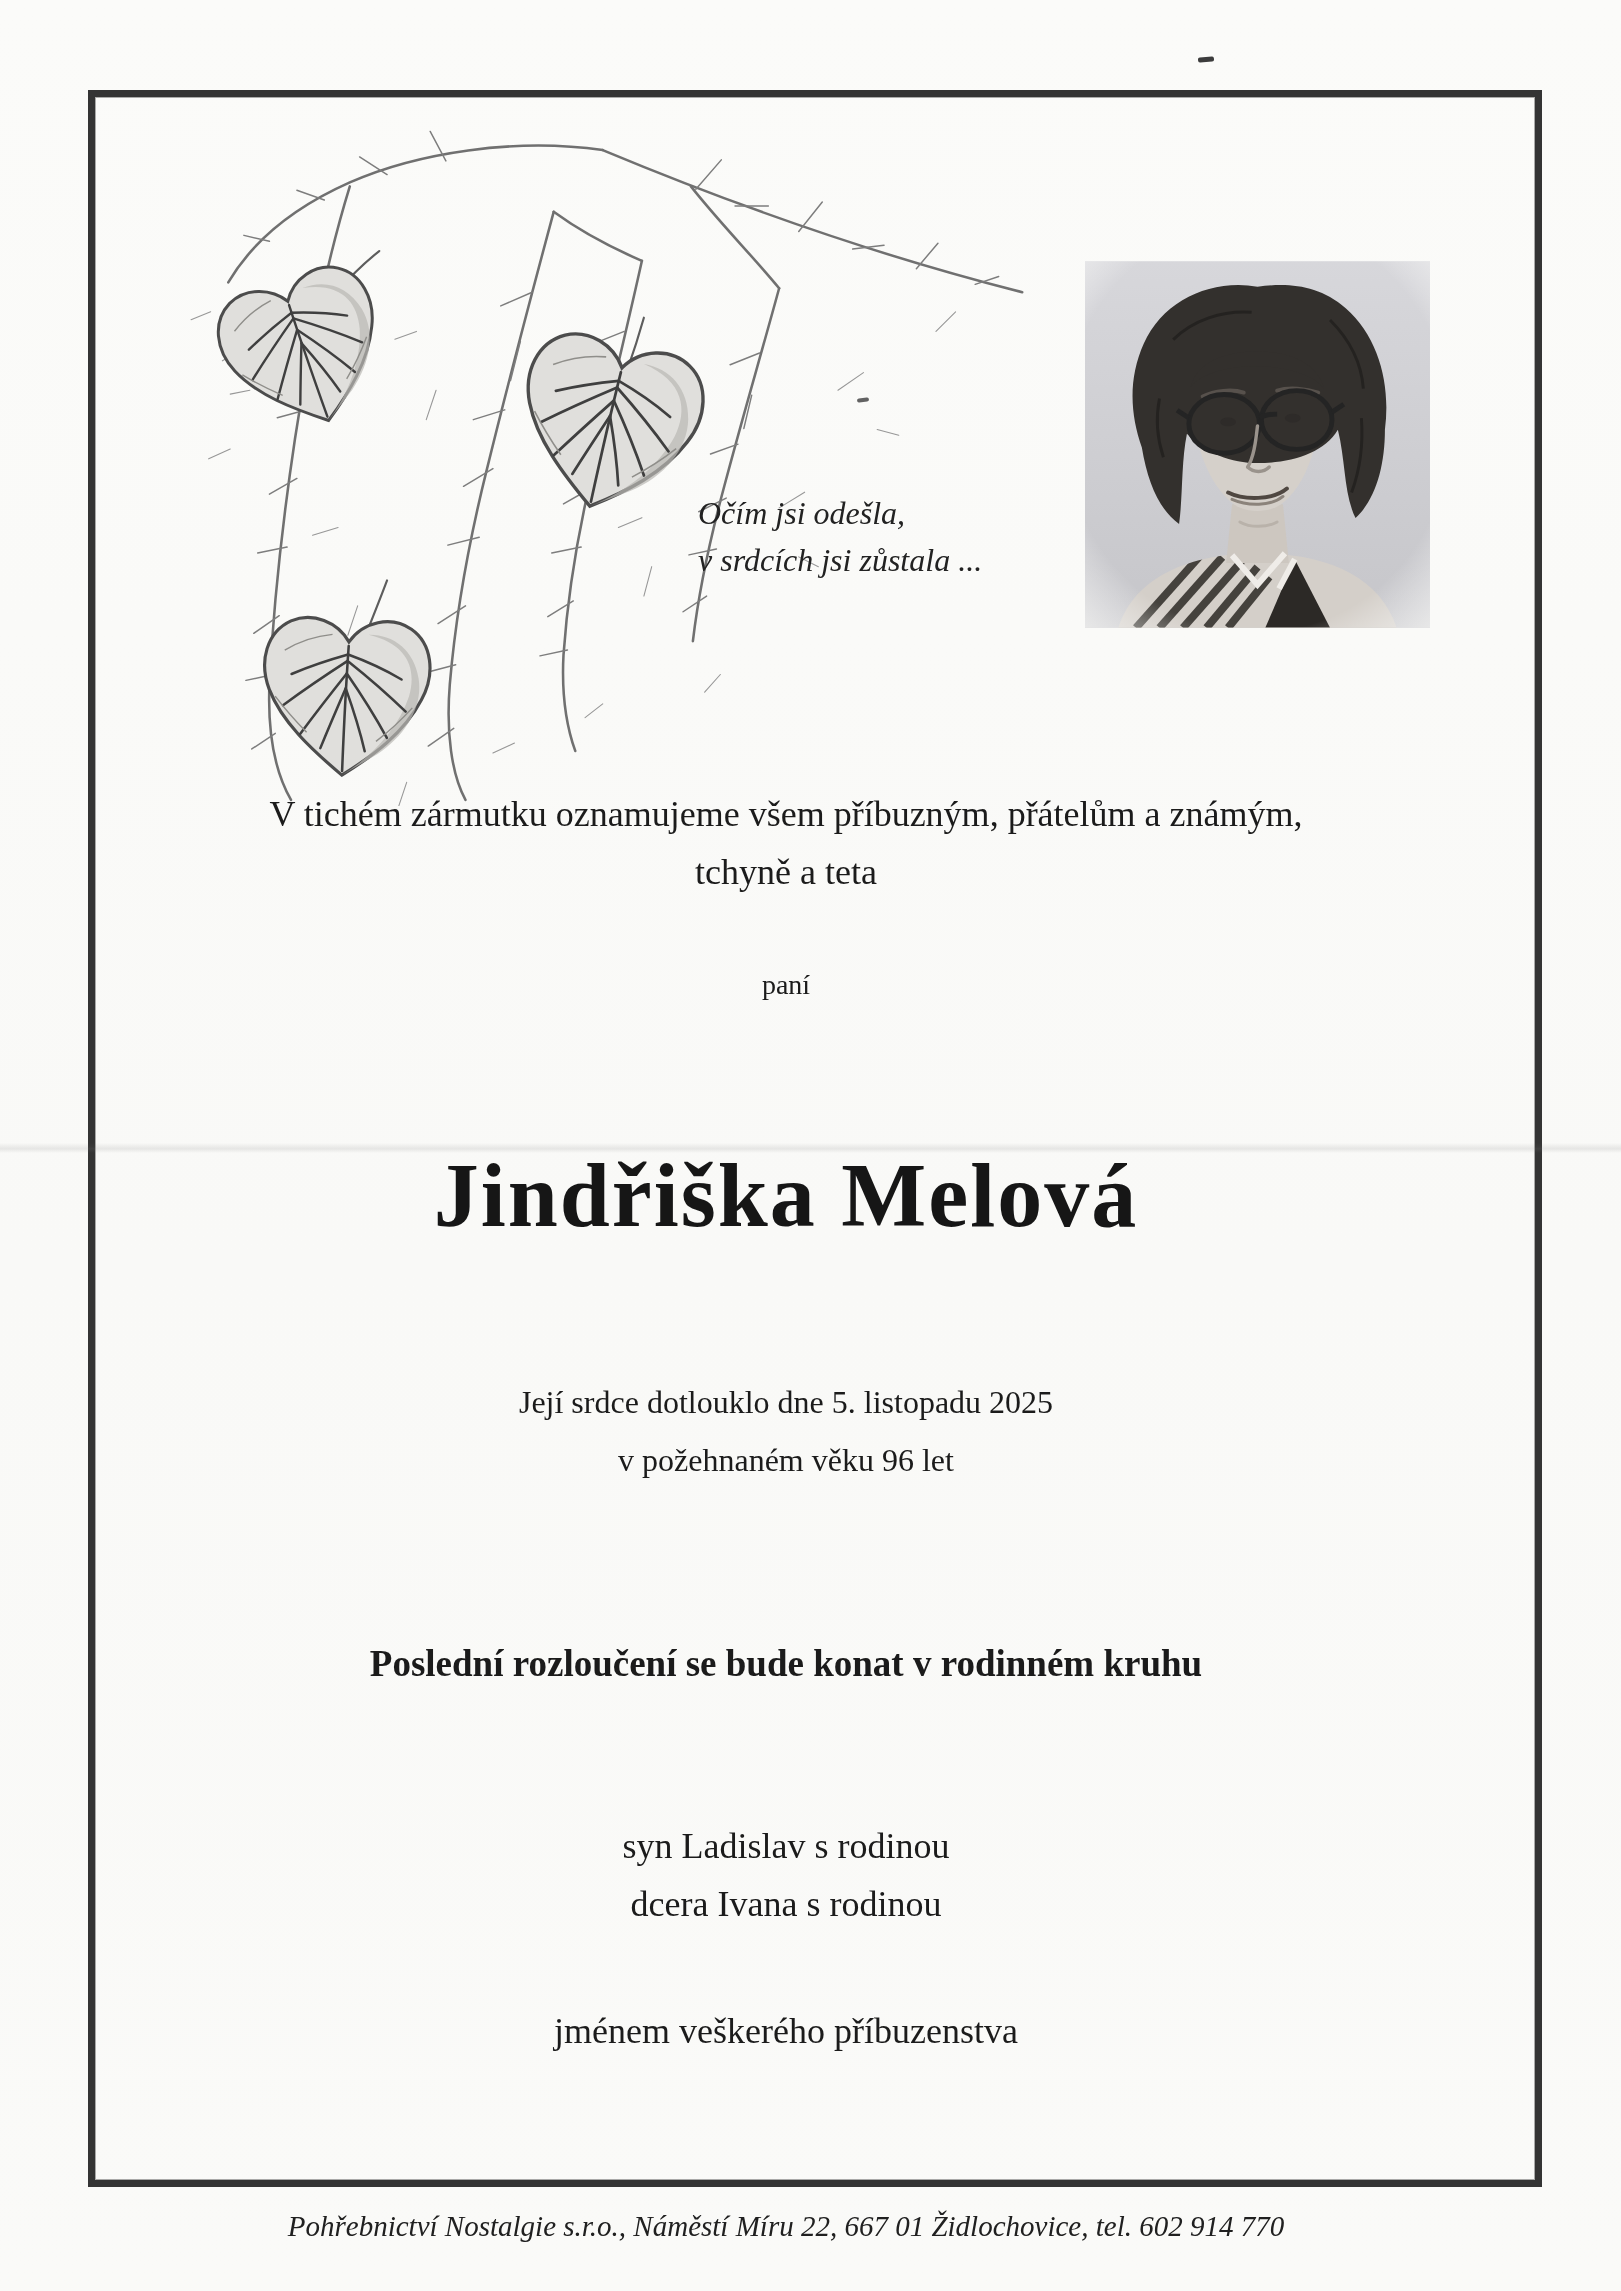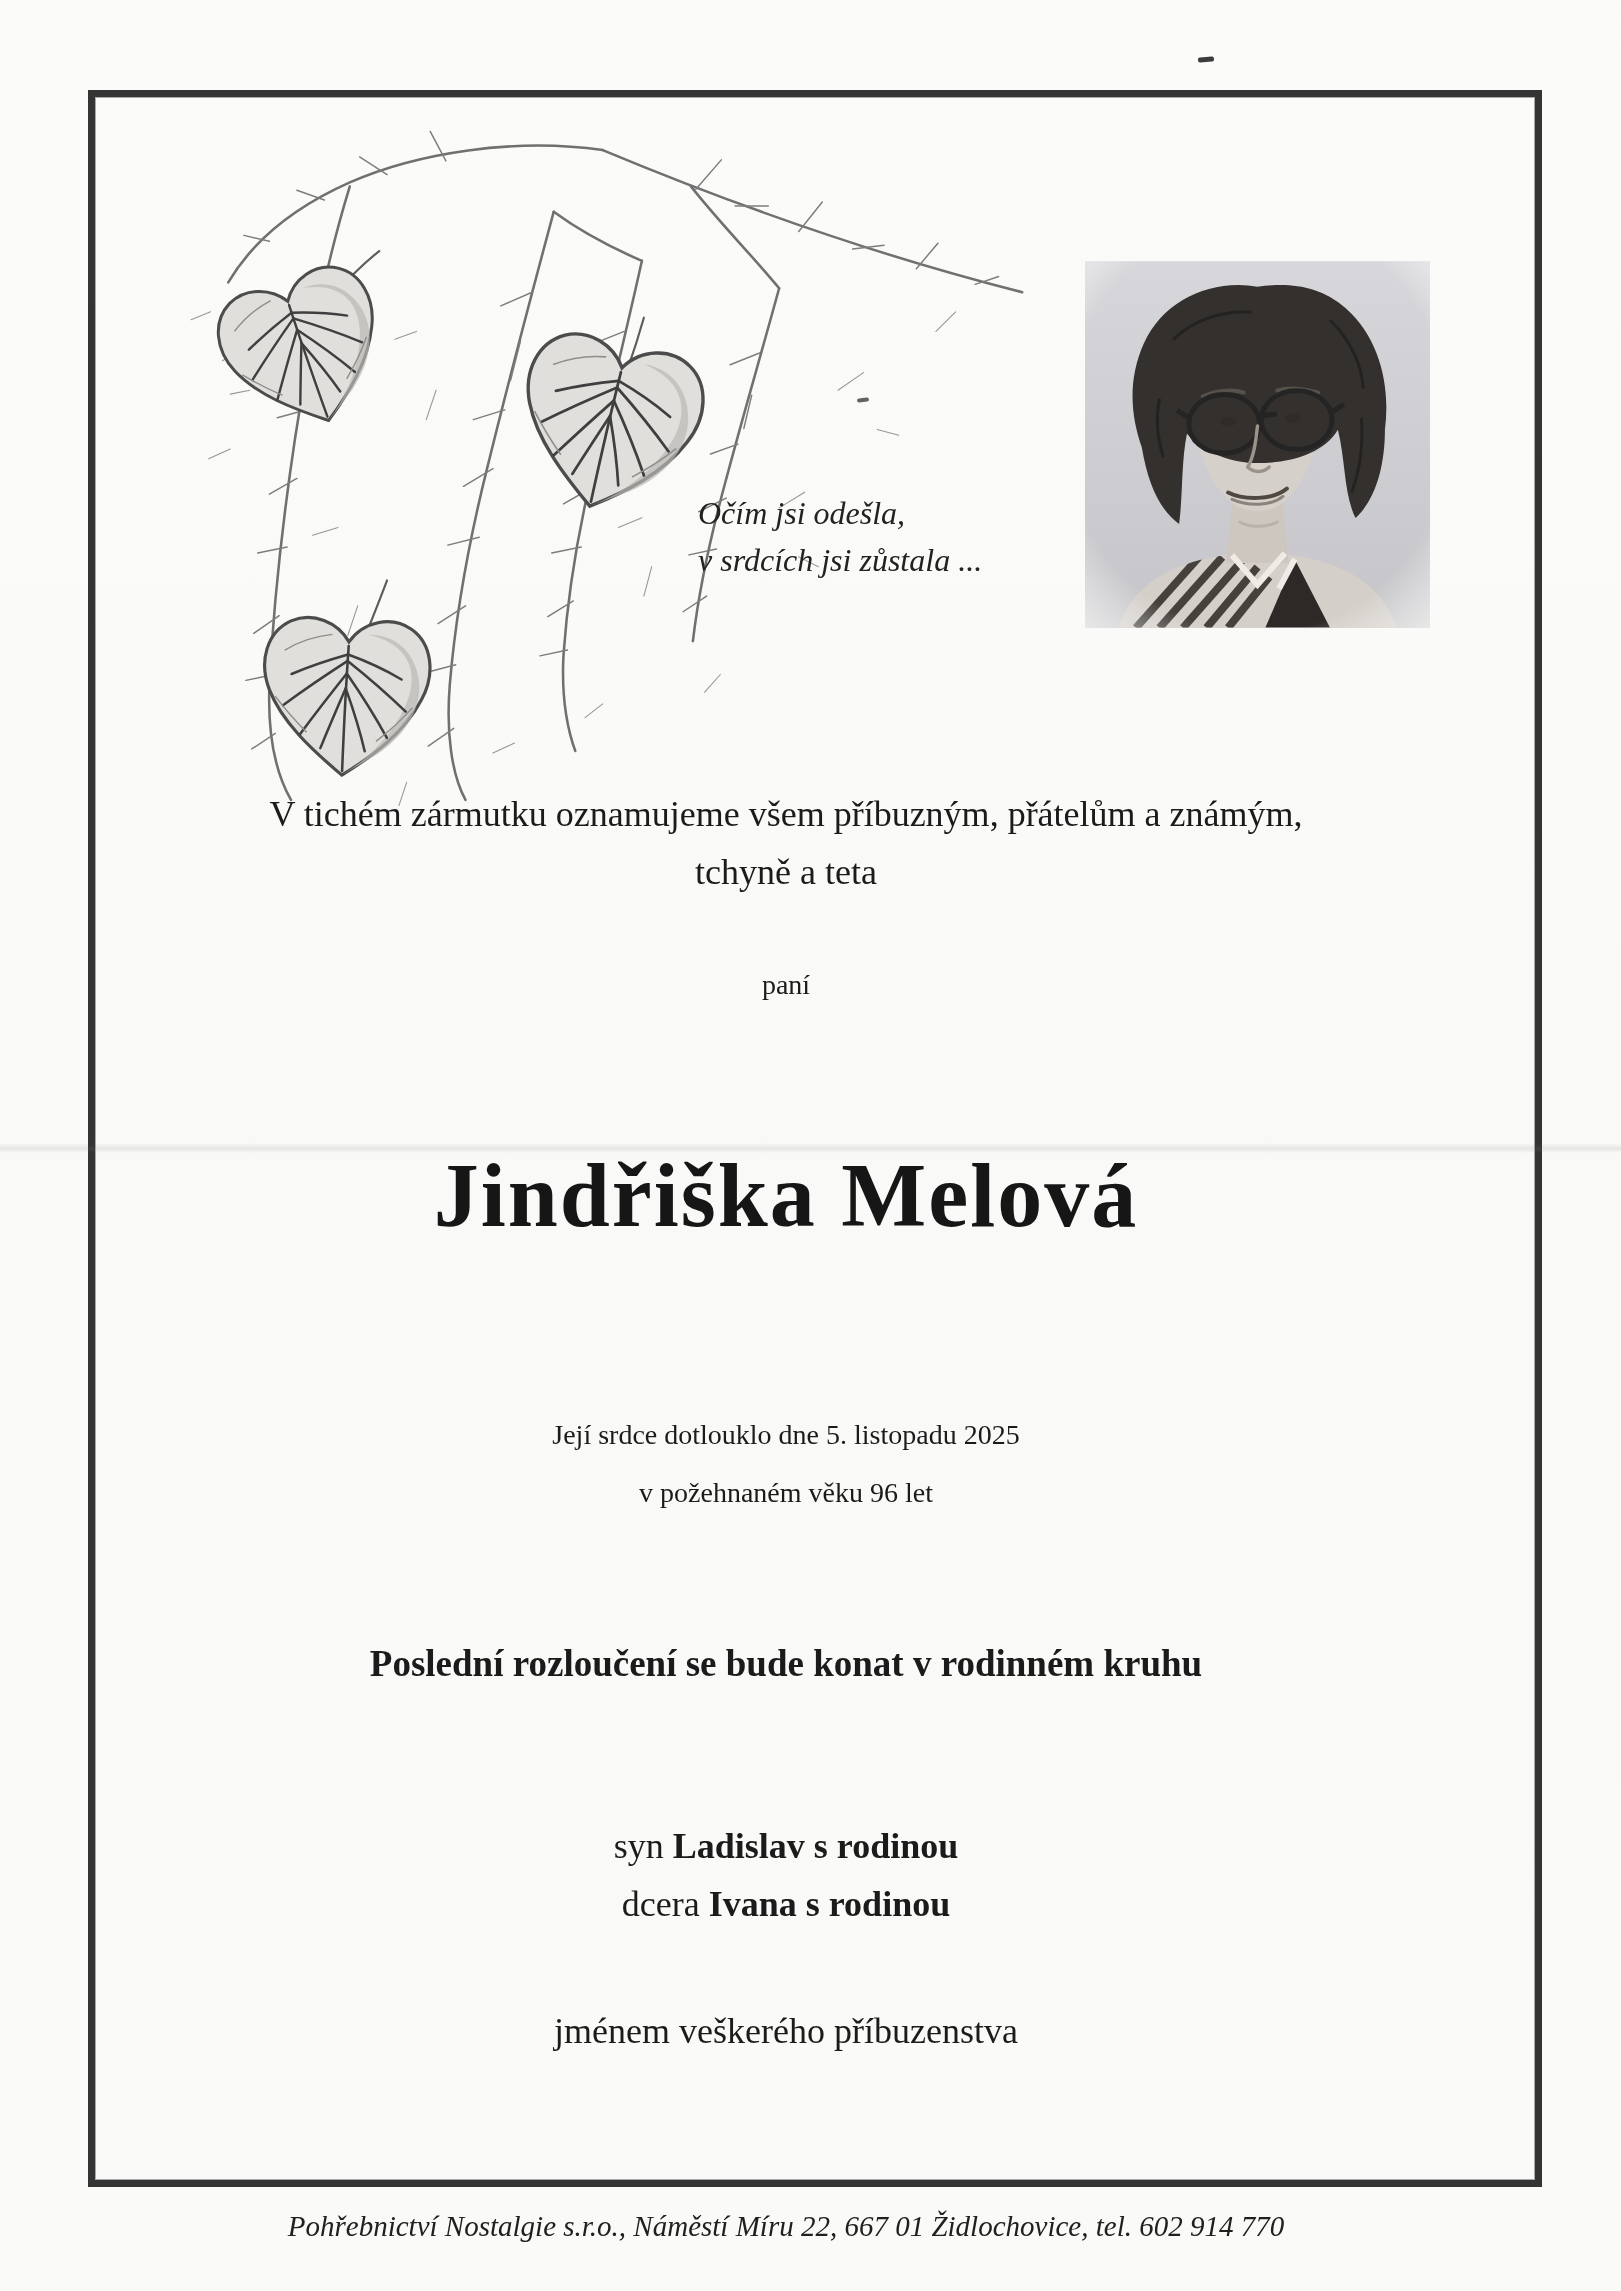--- a/index.html
+++ b/index.html
@@ -19,24 +19,24 @@
     box-shadow:inset 0 0 0 1px rgba(70,70,70,.45);
   }
   .txt{position:absolute;left:88px;width:1396px;text-align:center;}
   .quote{
     position:absolute;left:698px;top:490px;text-align:left;
     font-style:italic;font-size:32px;line-height:47px;color:#222;
   }
   .announcement{top:785px;font-size:36px;line-height:58px;}
   .salutation{top:956px;font-size:28px;line-height:57px;}
   .name{top:1133px;font-size:90px;font-weight:bold;line-height:125px;letter-spacing:2px;color:#161616;}
-  .death{top:1406px;font-size:28px;line-height:58px;}
+  .death{top:1373px;font-size:32px;line-height:58px;}
   .farewell{top:1635px;font-size:37px;line-height:57px;font-weight:bold;}
   .family{top:1817px;font-size:36px;line-height:58px;}
-  .family b{font-weight:bold;}
+  .family b{font-weight:normal;}
   .closing{top:2003px;font-size:36px;line-height:57px;}
   .footer{top:2207px;font-style:italic;font-size:29px;line-height:39px;color:#202020;}
   .crease{
     position:absolute;left:0;top:1143px;width:1621px;height:9.8px;
     background:linear-gradient(180deg,rgba(0,0,0,0) 0%,rgba(110,110,110,.10) 40%,rgba(130,130,130,.16) 58%,rgba(0,0,0,0) 100%);
   }
   .drawing{position:absolute;left:93px;top:96px;width:941px;height:710px;}
   .photo{position:absolute;left:1085px;top:261px;width:345px;height:367px;}
   .speck{position:absolute;background:#3c3c3c;border-radius:2px;}
   .speck-a{left:1198px;top:57px;width:15.7px;height:4.9px;transform:rotate(-4deg);}

